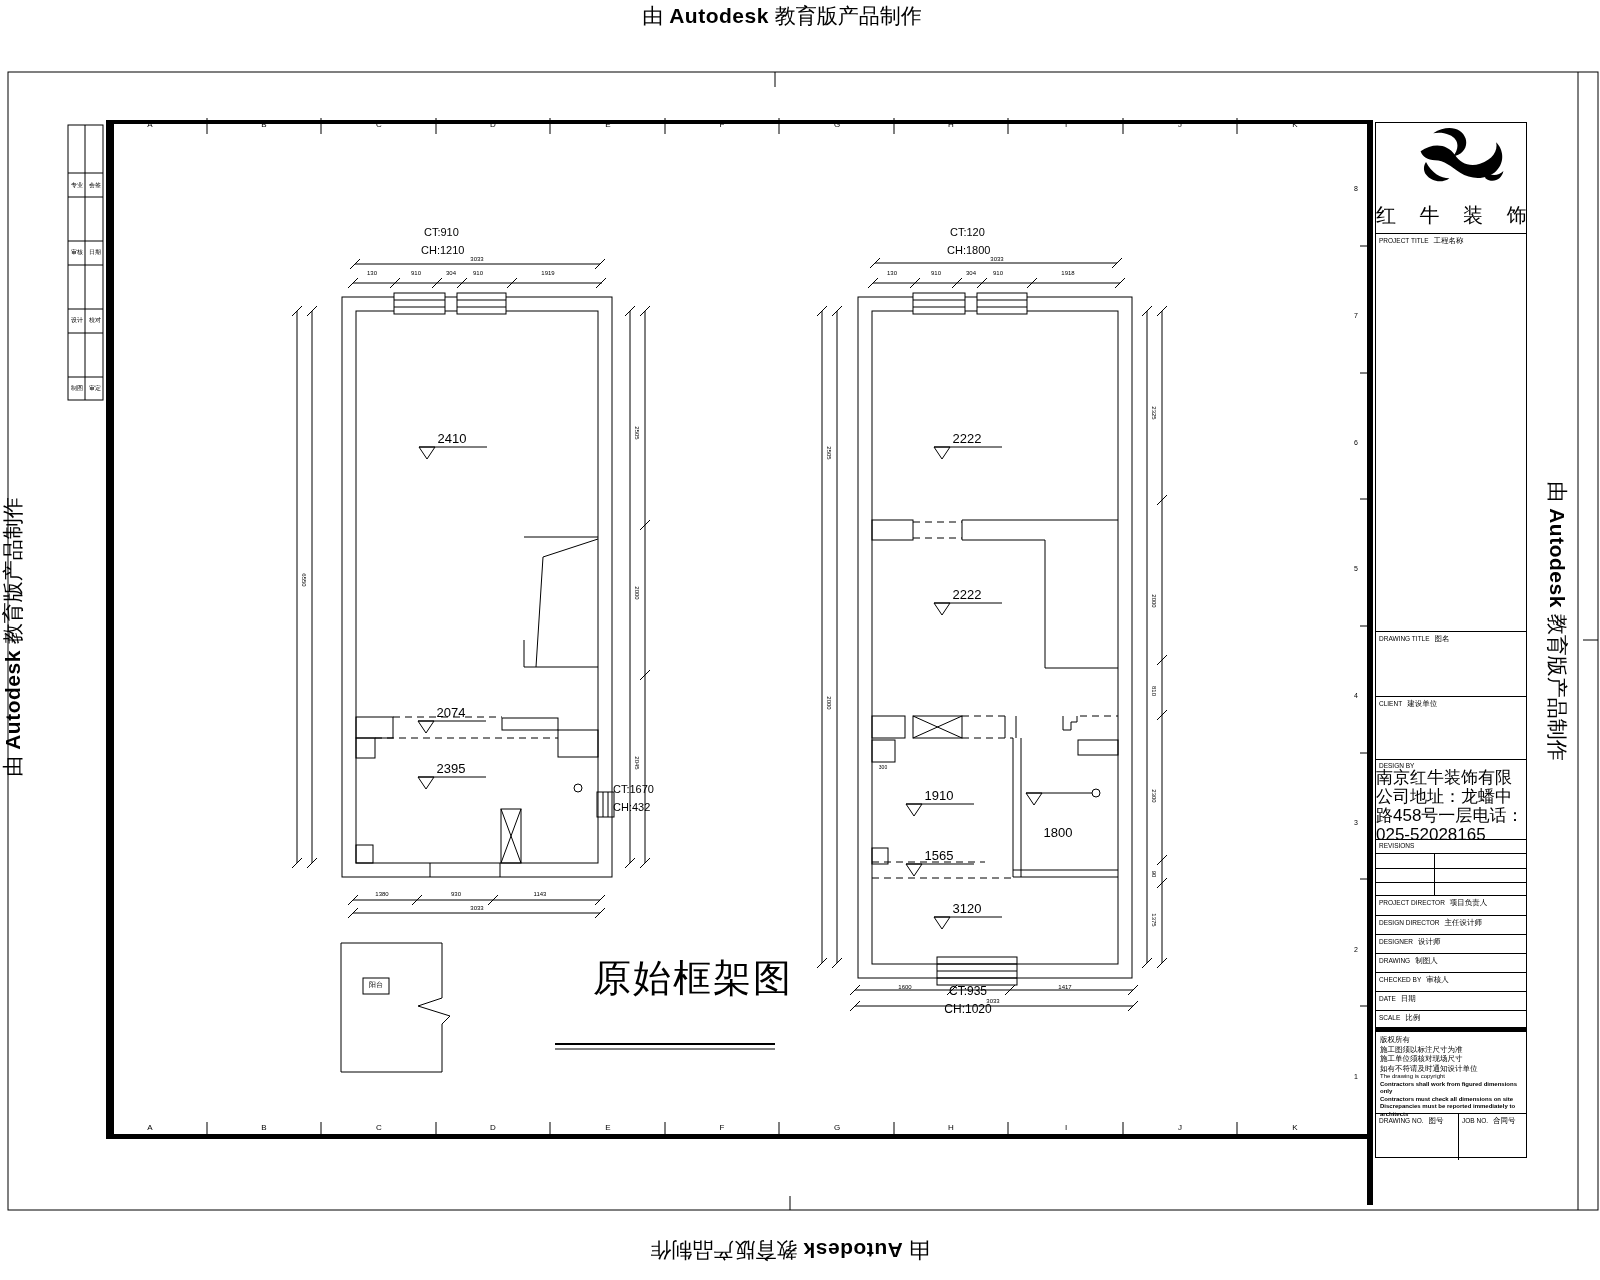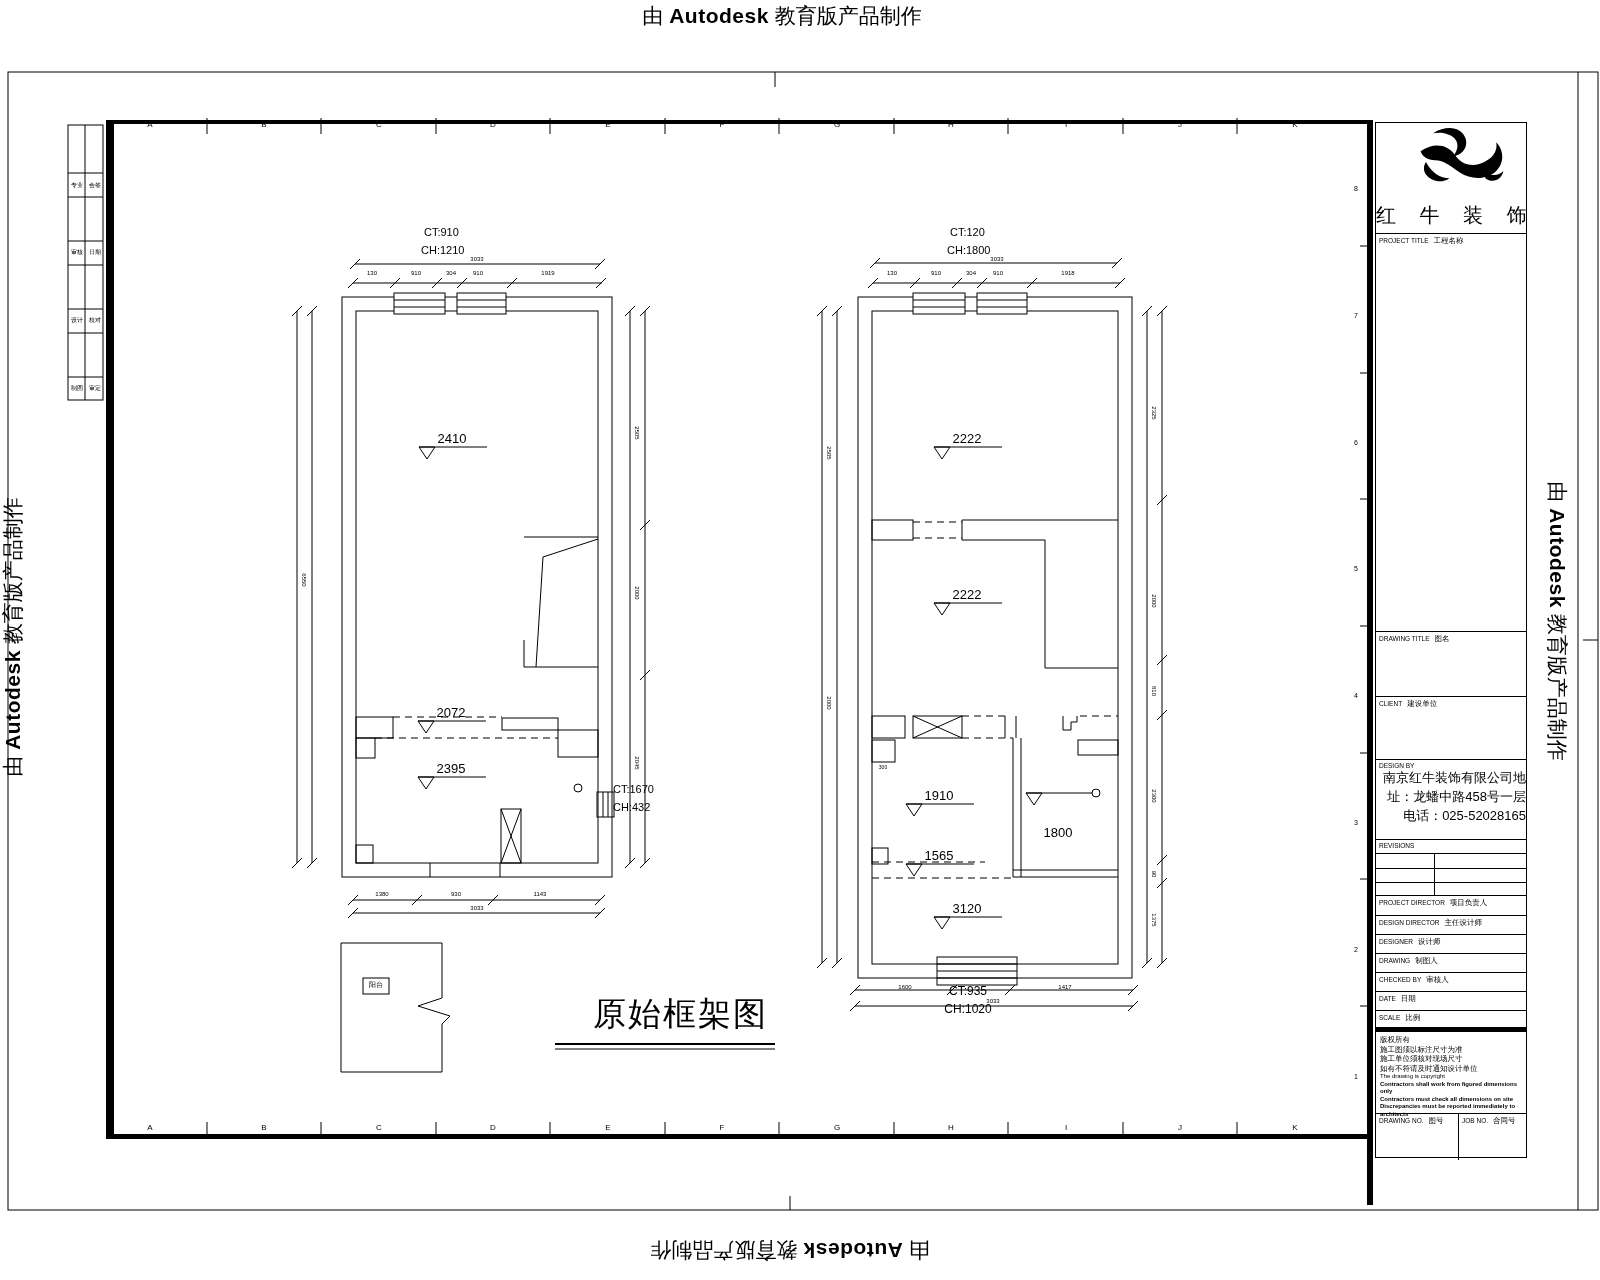--- a/index.html
+++ b/index.html
@@ -11,35 +11,35 @@
   #wm-bottom{left:590px;top:1234px;transform:rotate(180deg);}
   #wm-left{left:-186px;top:622px;transform:rotate(-90deg);}
   #wm-right{left:1356px;top:606px;transform:rotate(90deg);}
   svg{position:absolute;left:0;top:0;}
   svg *{stroke:#000;fill:none;stroke-width:1;}
   svg .f{fill:#000;stroke:none;}
   svg .w{fill:#fff;stroke:none;}
   svg .d{stroke-dasharray:7 5;}
   svg .t2{stroke-width:2;}
   .lbl{position:absolute;white-space:nowrap;line-height:1;color:#000;}
-  #drawing-title{position:absolute;left:593px;top:992px;font-size:33px;letter-spacing:2px;white-space:nowrap;}
+  #drawing-title{position:absolute;left:593px;top:953px;font-size:38px;letter-spacing:2px;white-space:nowrap;}
   
   #tblock{position:absolute;left:1375px;top:122px;width:152px;height:1036px;
           border:1px solid #000;box-sizing:border-box;font-size:7px;}
   #tblock .sec{position:absolute;left:0;right:0;border-top:1px solid #000;}
   .en{font-size:6.5px;} .cn{font-size:7.5px;margin-left:5px;margin-top:12px;}
   #tb-logo{position:absolute;left:0;right:0;top:0;height:110px;}
   #tb-company{position:absolute;left:0;right:0;bottom:4px;text-align:center;
               font-size:20px;letter-spacing:9px;white-space:nowrap;}
   #tb-project{top:110px;height:398px;}
   .seclabel{padding:2px 0 0 3px;}
   #tb-dtitle{top:508px;height:65px;}
   #tb-client{top:573px;height:63px;}
   #tb-design{top:636px;height:80px;z-index:3;}
-  #tb-design .info{width:150px;margin:-1px auto 0;text-align:right;font-size:13px;line-height:19px;}
+  #tb-design .info{width:150px;margin:-1px auto 0;text-align:left;font-size:17px;line-height:19px;}
   #tb-rev{top:716px;height:14px;}
   #tb-table{top:730px;height:42px;}
   #tb-table .hl{position:absolute;left:0;right:0;height:1px;background:#000;}
   #tb-table .vl{position:absolute;left:58px;top:0;bottom:0;width:1px;background:#000;}
   #tb-rows{top:772px;height:133px;}
   #tb-rows .row{height:19px;border-top:1px solid #000;box-sizing:border-box;padding:2px 0 0 3px;}
   #tb-rows .row:first-child{border-top:none;}
   #tb-thick{position:absolute;left:0;right:0;top:904px;height:4px;background:#000;}
   #tb-notes{top:908px;height:82px;border-top:none;padding:3px 4px;}
   #tb-notes .ncn{font-size:7.5px;line-height:9.5px;}
@@ -192,21 +192,21 @@
     <span class="lbl" style="left: 1354px; top: 1073px; font-size: 7px;">1</span>
     <span class="lbl" style="left: 424px; top: 227px; font-size: 11px;">CT:910</span>
     <span class="lbl" style="left: 421px; top: 245px; font-size: 11px;">CH:1210</span>
     <span class="lbl" style="left: 950px; top: 227px; font-size: 11px;">CT:120</span>
     <span class="lbl" style="left: 947px; top: 245px; font-size: 11px;">CH:1800</span>
     <span class="lbl" style="left: 613px; top: 784px; font-size: 11px;">CT:1670</span>
     <span class="lbl" style="left: 613px; top: 802px; font-size: 11px;">CH:432</span>
     <span class="lbl" style="left: 968px; top: 985px; font-size: 12px; transform: translateX(-50%);">CT:935</span>
     <span class="lbl" style="left: 968px; top: 1003px; font-size: 12px; transform: translateX(-50%);">CH:1020</span>
     <span class="lbl" style="left: 452px; top: 432px; font-size: 13px; transform: translateX(-50%);">2410</span>
-    <span class="lbl" style="left: 451px; top: 706px; font-size: 13px; transform: translateX(-50%);">2072</span>
+    <span class="lbl" style="left: 451px; top: 706px; font-size: 13px; transform: translateX(-50%);">2074</span>
     <span class="lbl" style="left: 451px; top: 762px; font-size: 13px; transform: translateX(-50%);">2395</span>
     <span class="lbl" style="left: 967px; top: 432px; font-size: 13px; transform: translateX(-50%);">2222</span>
     <span class="lbl" style="left: 967px; top: 588px; font-size: 13px; transform: translateX(-50%);">2222</span>
     <span class="lbl" style="left: 939px; top: 789px; font-size: 13px; transform: translateX(-50%);">1910</span>
     <span class="lbl" style="left: 1058px; top: 778px; font-size: 13px; transform: translateX(-50%); margin-top: 48px;">1800</span>
     <span class="lbl" style="left: 939px; top: 849px; font-size: 13px; transform: translateX(-50%);">1565</span>
     <span class="lbl" style="left: 967px; top: 902px; font-size: 13px; transform: translateX(-50%);">3120</span>
     <span class="lbl" style="left: 477px; top: 256px; font-size: 6px; transform: translateX(-50%);">3033</span>
     <span class="lbl" style="left: 372px; top: 270px; font-size: 6px; transform: translateX(-50%);">130</span>
     <span class="lbl" style="left: 416px; top: 270px; font-size: 6px; transform: translateX(-50%);">910</span>

